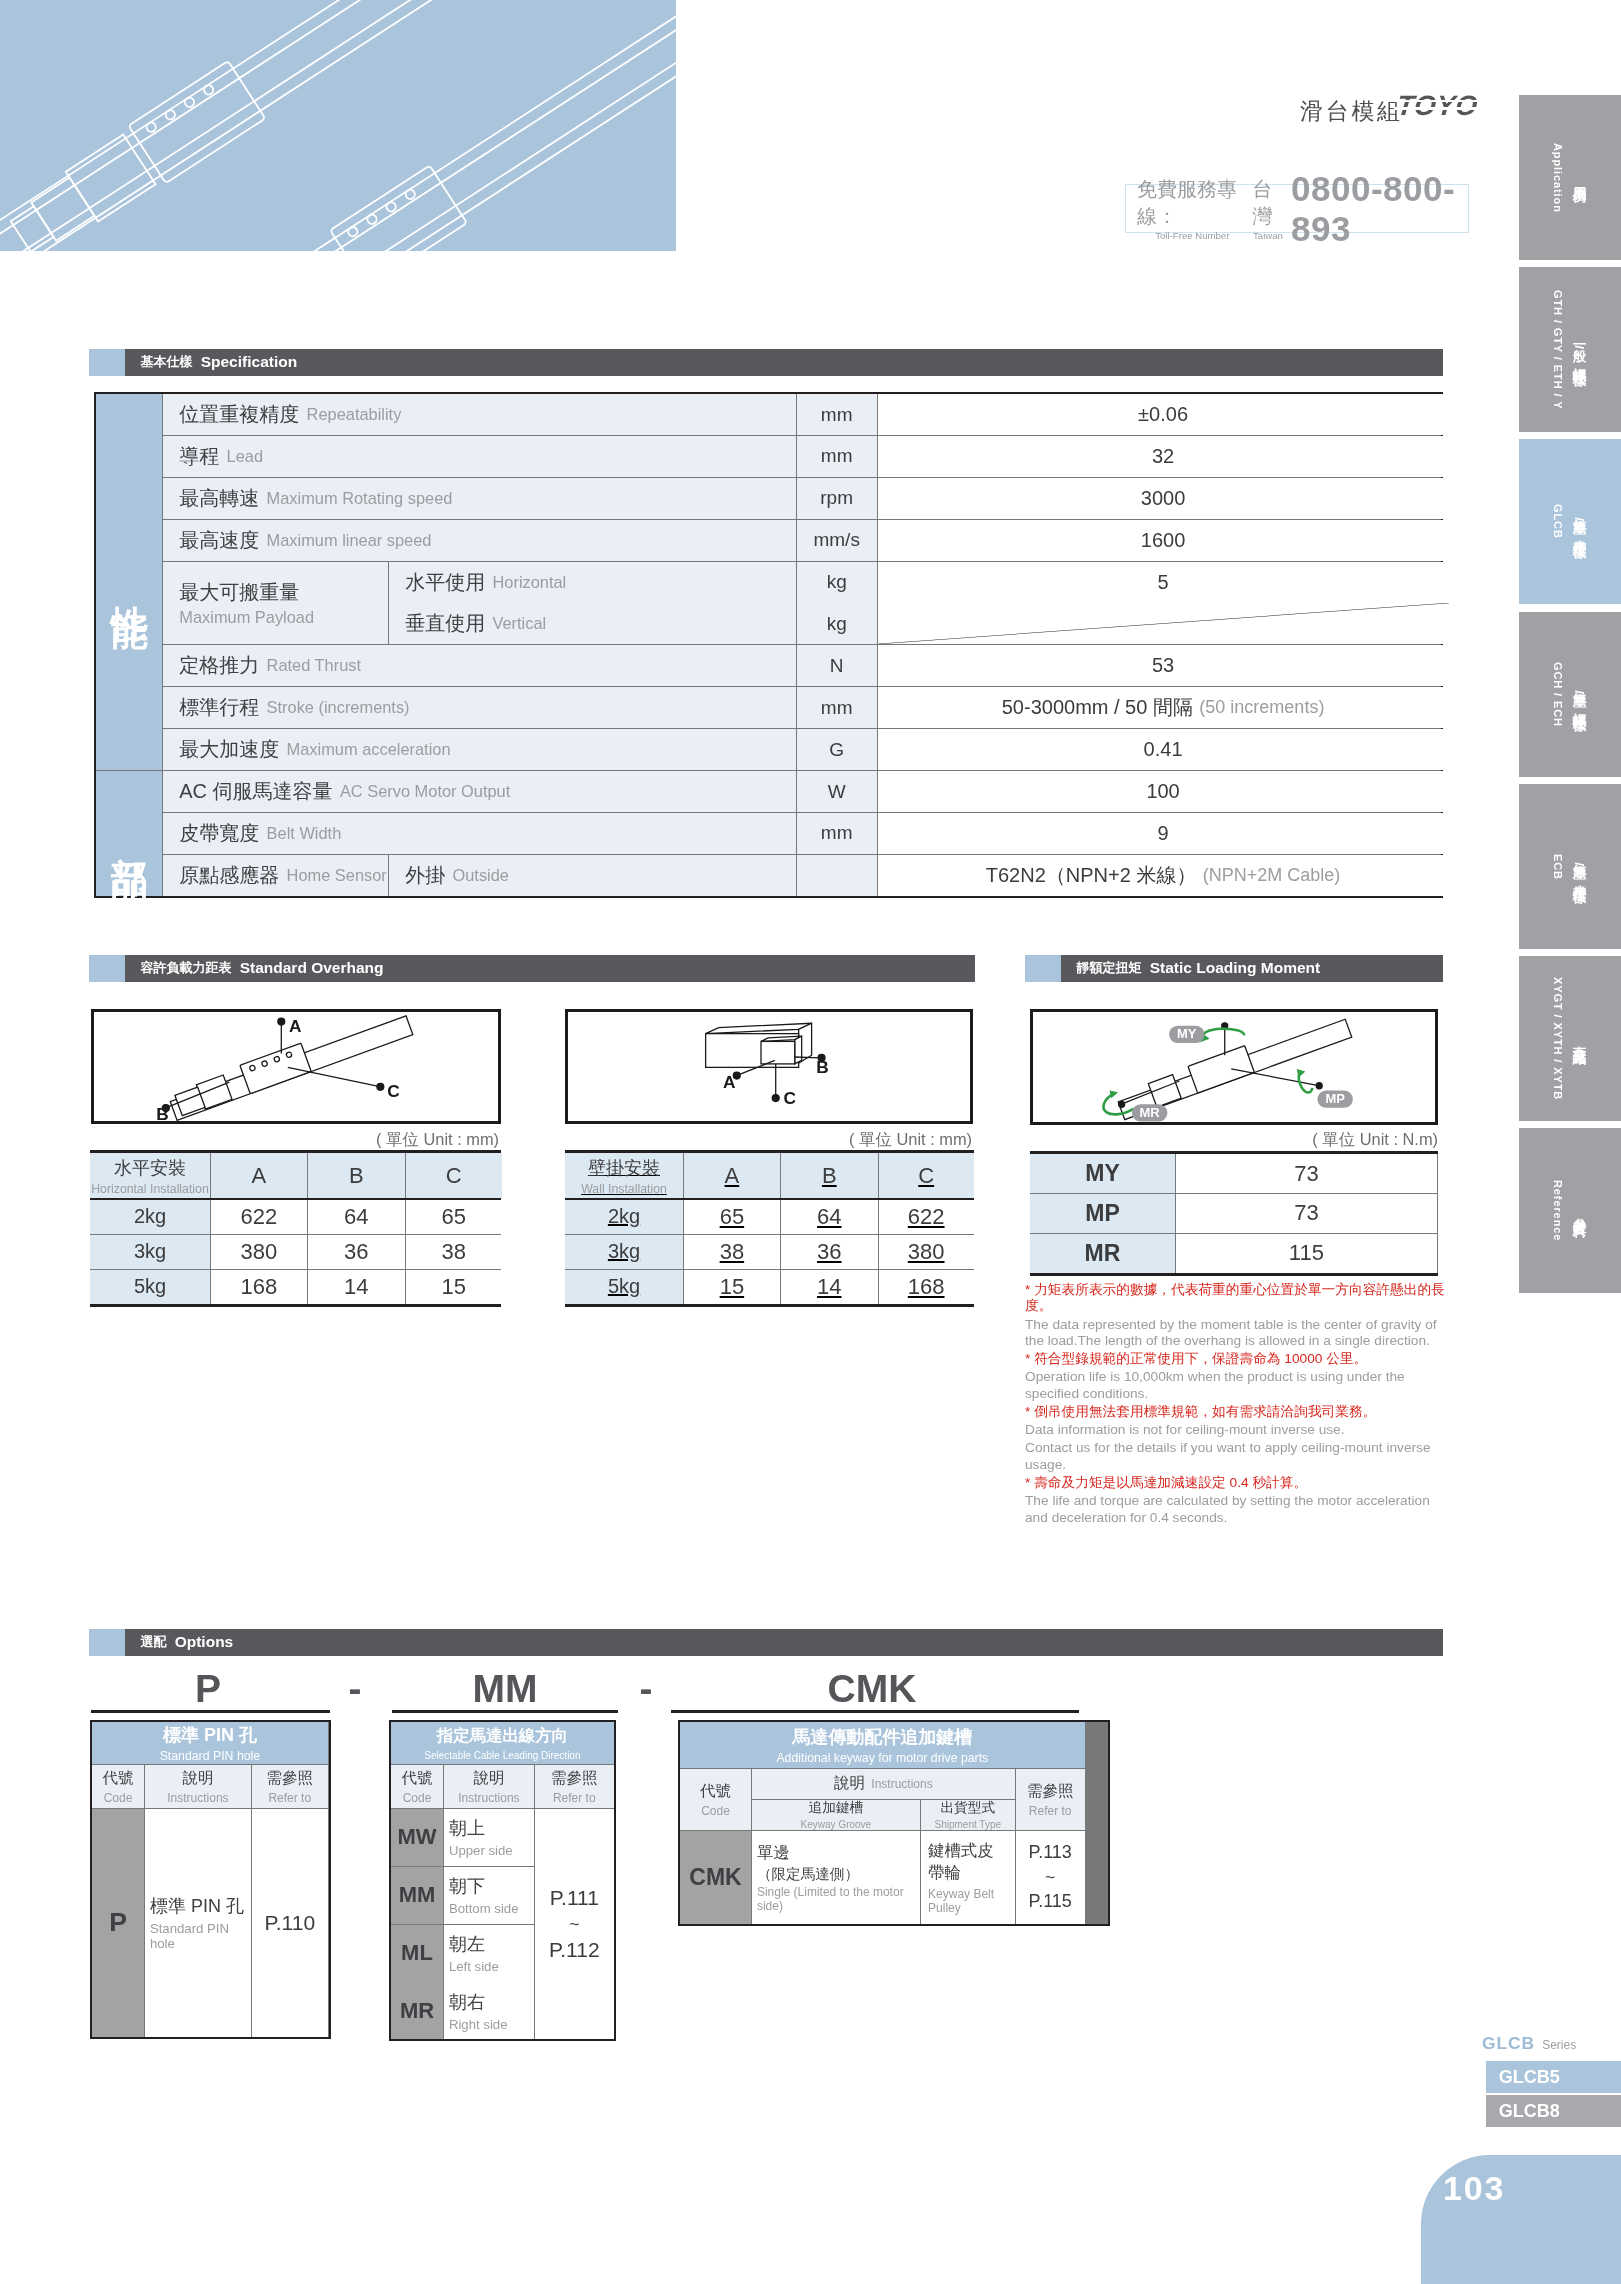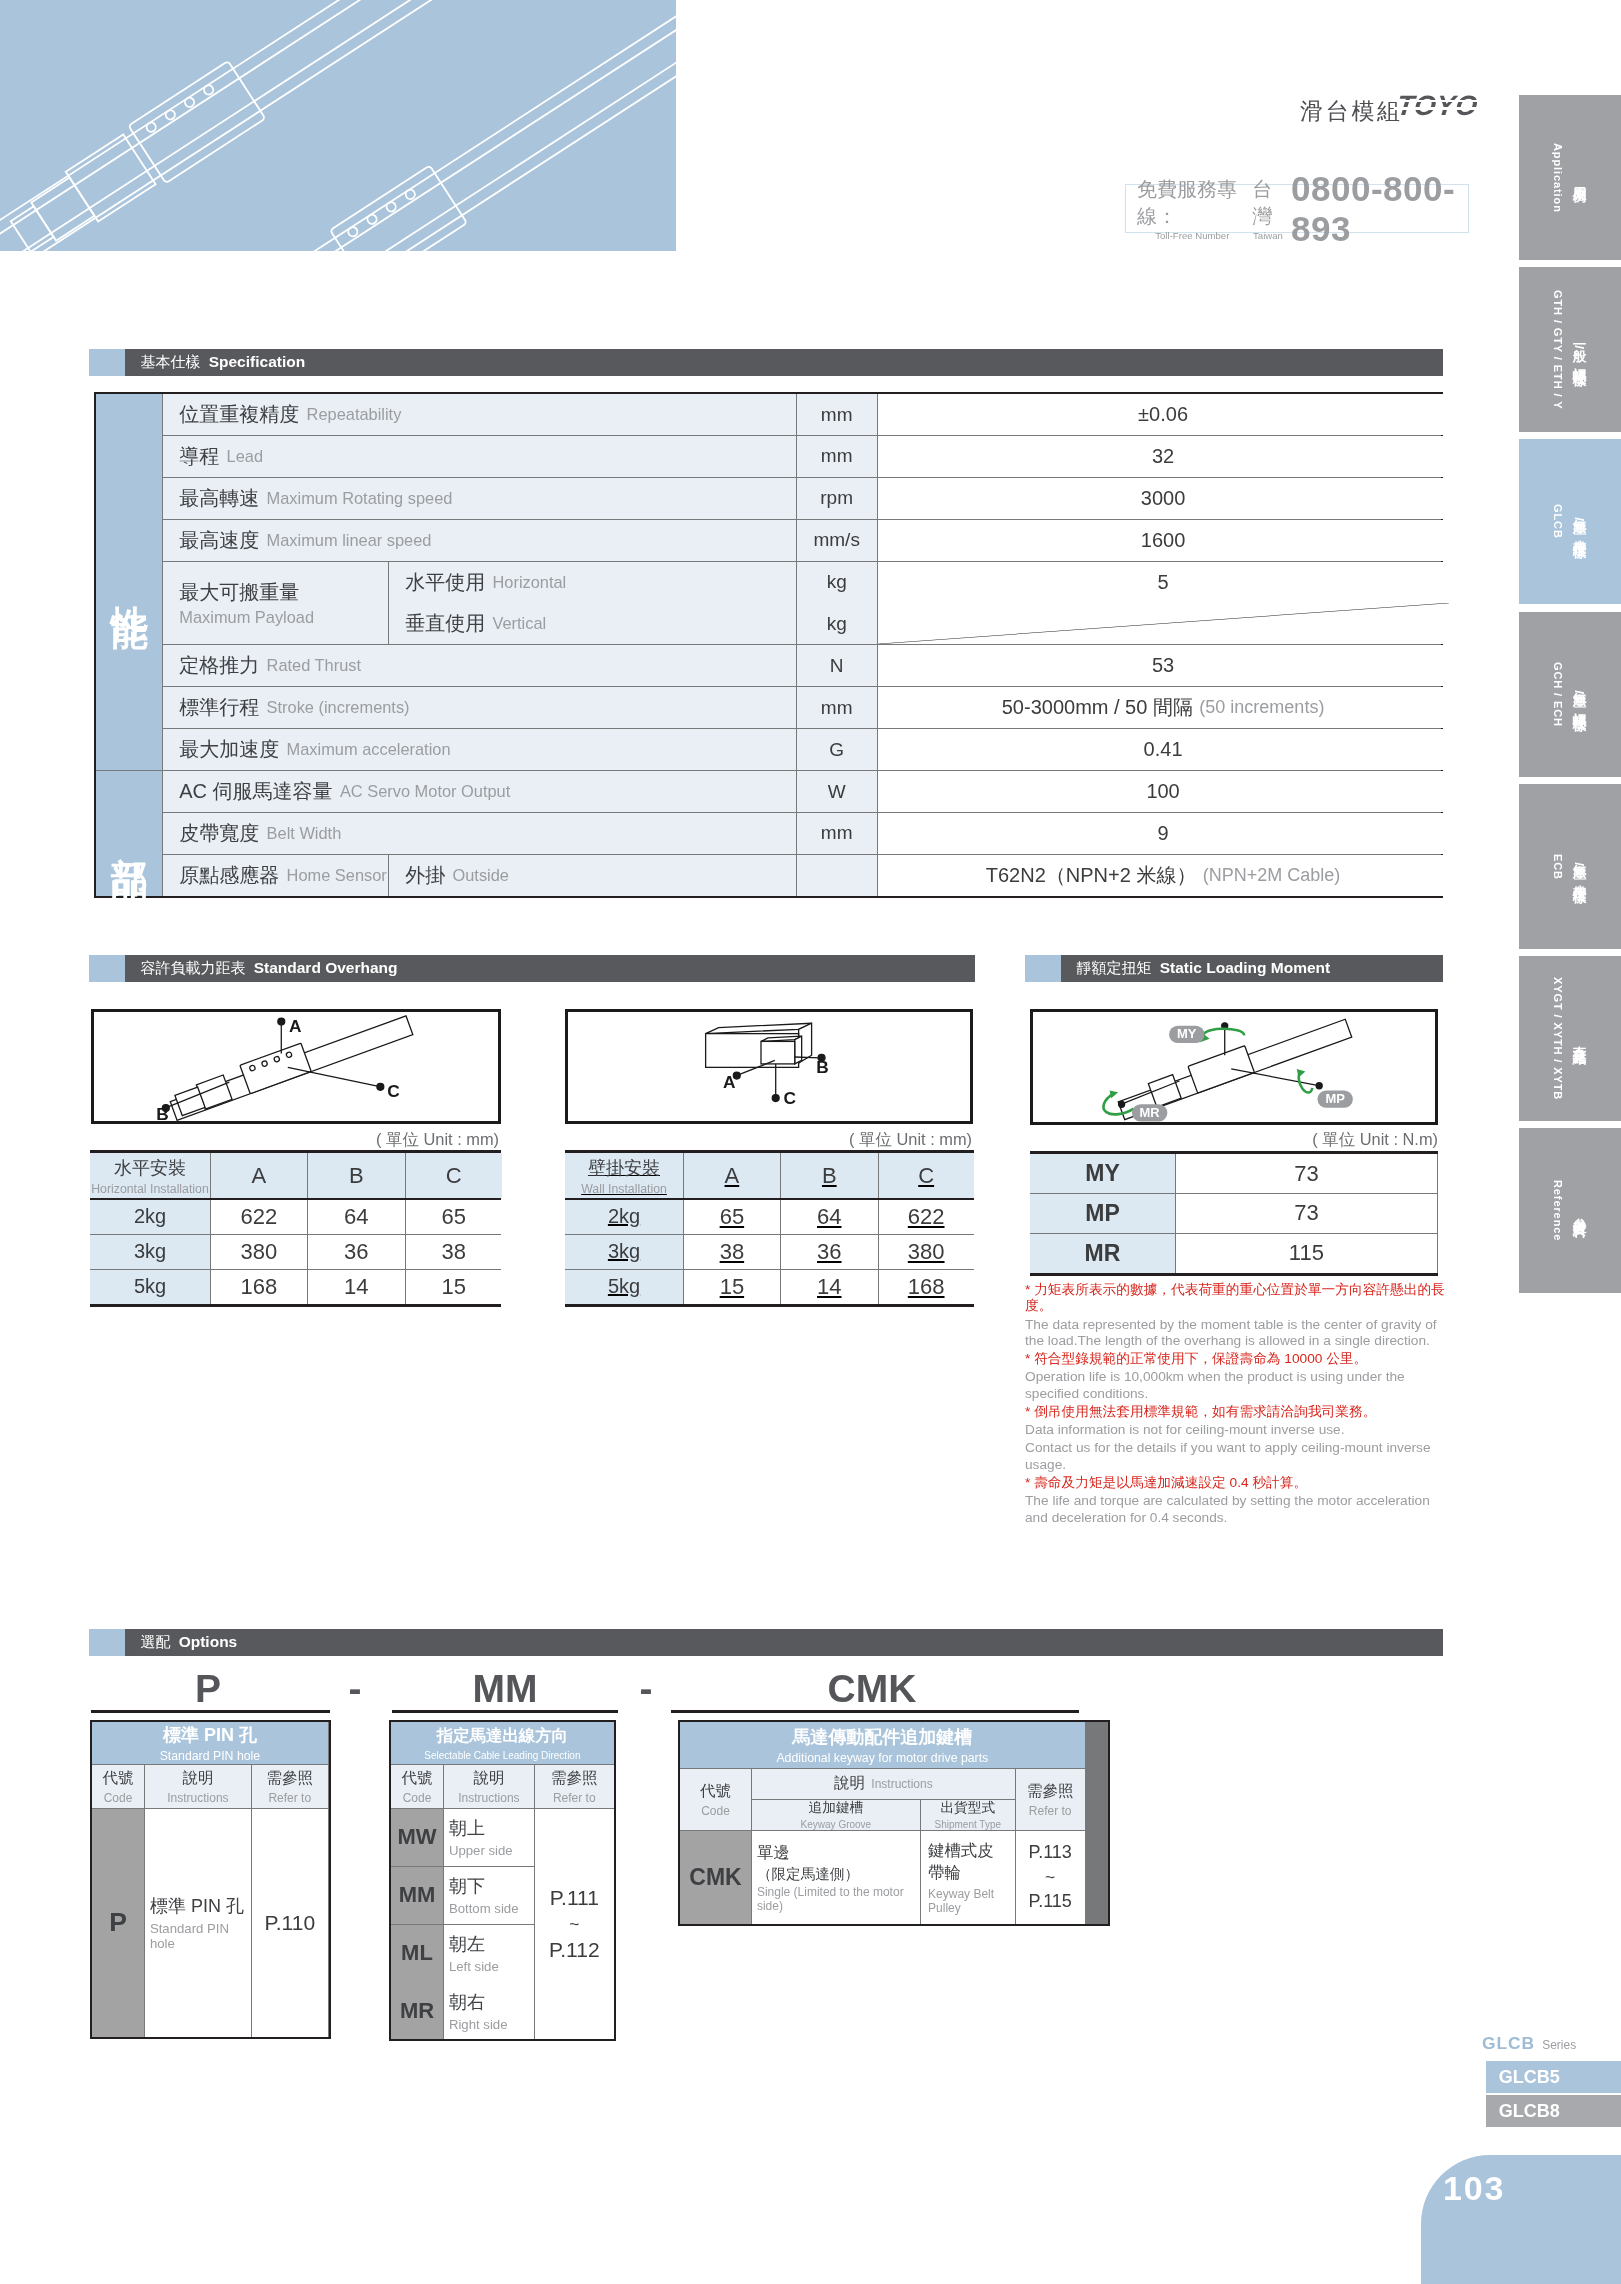--- a/index.html
+++ b/index.html
@@ -29,21 +29,21 @@
        display:flex;flex-direction:column;writing-mode:vertical-rl;text-orientation:mixed;
        align-items:center;justify-content:center;gap:6.4px;}
   .tab.active{background:var(--blue);}
   .tab-cn{font-size:13.7px;font-weight:700;letter-spacing:1.8px;}
   .tab-en{font-size:11px;font-weight:700;letter-spacing:0.9px;}
 
   
   .secbar{position:absolute;display:flex;height:26.5px;}
   .secbar .sq{width:36px;background:var(--blue);}
   .secbar .bar{flex:1;background:var(--dark);color:#fff;display:flex;align-items:baseline;padding-left:15.5px;gap:8.2px;}
-  .bar-cn{font-size:15px;font-weight:400;align-self:center;}
+  .bar-cn{font-size:13px;font-weight:700;align-self:center;}
   .bar-en{font-size:15.5px;font-weight:700;align-self:center;}
 
   
   .grid{position:absolute;display:grid;gap:0.9px;background:var(--line);border:2.7px solid var(--border);}
   .cell{background:#fff;display:flex;align-items:center;justify-content:center;color:var(--ink);}
   .lab{background:var(--lcell);justify-content:flex-start;padding-left:16.4px;gap:7.3px;}
   .lab .cn{font-size:20px;color:#3f4043;text-align:right;}
   .lab .en{font-size:16.4px;color:var(--gray);}
   .stack{flex-direction:column;align-items:flex-start;justify-content:center;gap:2.7px;}
   .unit{background:var(--lcell);font-size:19px;}

